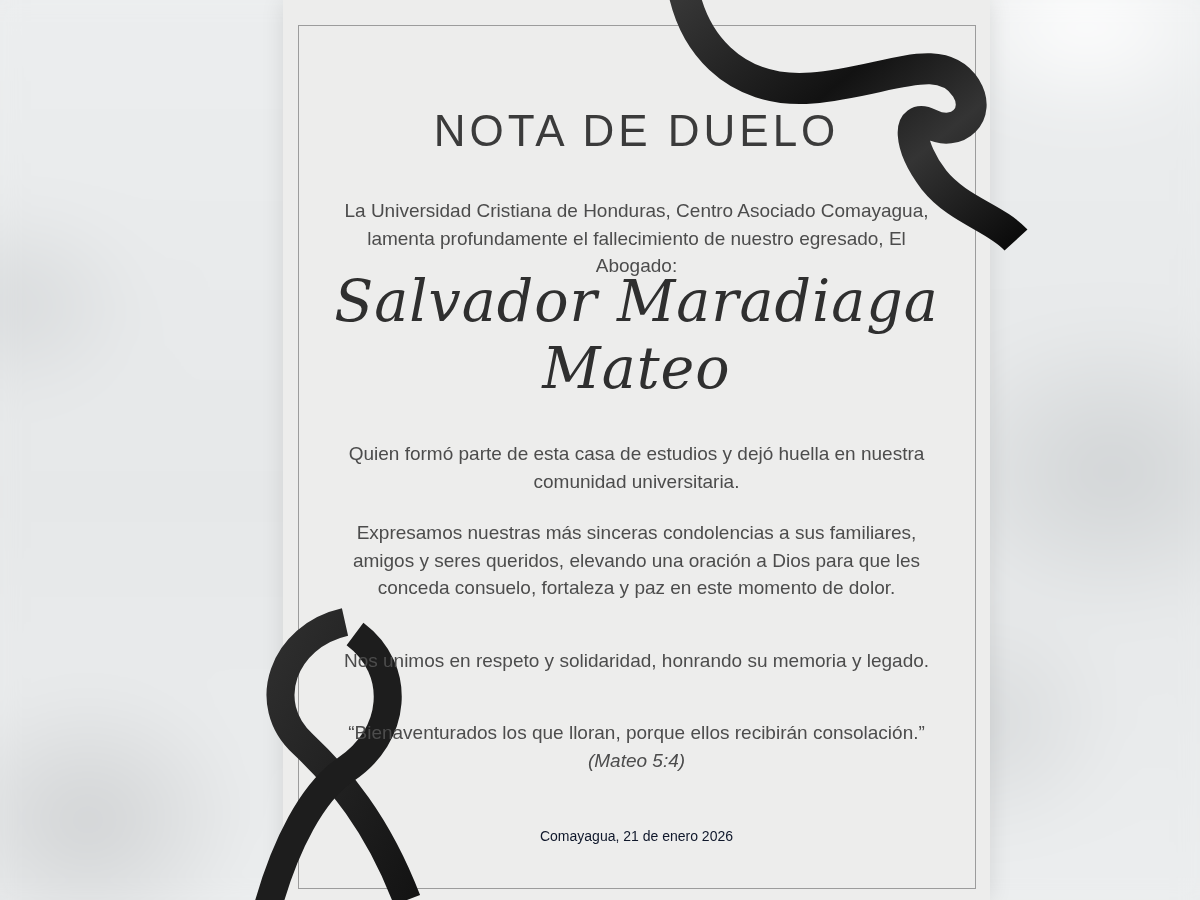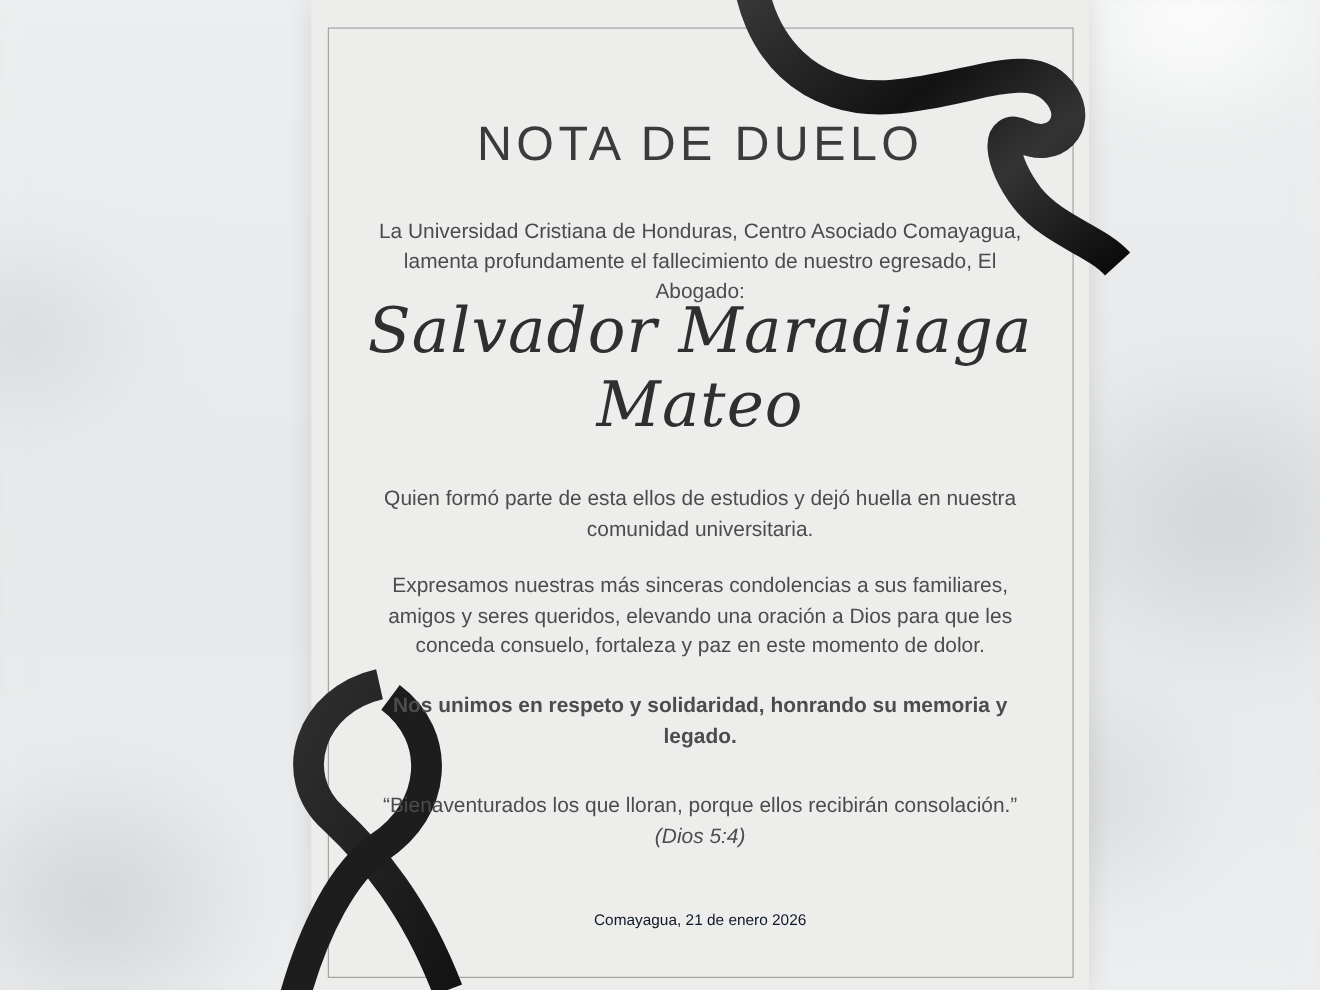--- a/index.html
+++ b/index.html
@@ -60,21 +60,21 @@
     font-family:"DejaVu Serif", serif;
     font-style:italic;
     font-weight:500;
     font-size:57px;
     line-height:1.18;
     color:#2f2f2f;
     letter-spacing:1px;
   }
   .par-tribute{top:440px;}
   .par-condolences{top:519px;}
-  .par-solidarity{top:628px;font-weight:bold;}
+  .par-solidarity{top:647px;}
   .quote-par{top:719px;}
   .quote-ref{font-style:italic;}
   .dateline{top:828px;font-size:14px;color:#0f172a;}
   .ribbon-svg{position:absolute;overflow:visible;pointer-events:none;}
   .ribbon-wavy{top:-4px;right:-42px;width:372px;height:266px;}
   .ribbon-loop{left:-42px;top:608px;width:178px;height:300px;}
 </style>
 </head>
 <body>
 
@@ -119,27 +119,27 @@
     <div class="content">
       <div class="doc-title">NOTA DE DUELO</div>
 
       <div class="body-par par-intro">La Universidad Cristiana de Honduras, Centro Asociado Comayagua, lamenta profundamente el fallecimiento de nuestro egresado, El Abogado:</div>
 
       <div class="deceased-name">
         <div>Salvador Maradiaga</div>
         <div>Mateo</div>
       </div>
 
-      <div class="body-par par-tribute">Quien formó parte de esta ellos de estudios y dejó huella en nuestra comunidad universitaria.</div>
+      <div class="body-par par-tribute">Quien formó parte de esta casa de estudios y dejó huella en nuestra comunidad universitaria.</div>
 
       <div class="body-par par-condolences">Expresamos nuestras más sinceras condolencias a sus familiares, amigos y seres queridos, elevando una oración a Dios para que les conceda consuelo, fortaleza y paz en este momento de dolor.</div>
 
       <div class="body-par par-solidarity">Nos unimos en respeto y solidaridad, honrando su memoria y legado.</div>
 
       <div class="body-par quote-par">
         <span>“Bienaventurados los que lloran, porque ellos recibirán consolación.”</span>
-        <span class="quote-ref">(Dios 5:4)</span>
+        <span class="quote-ref">(Mateo 5:4)</span>
       </div>
 
       <div class="dateline">Comayagua, 21 de enero 2026</div>
     </div>
   </div>
 </div>
 
 </body></html>

